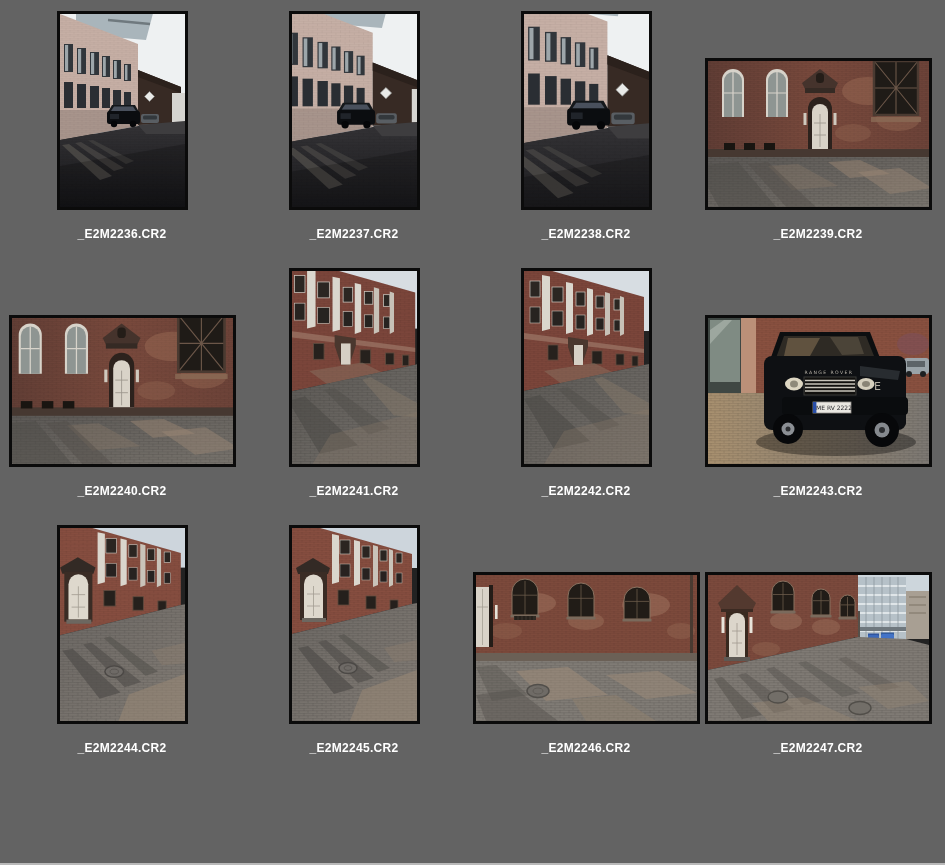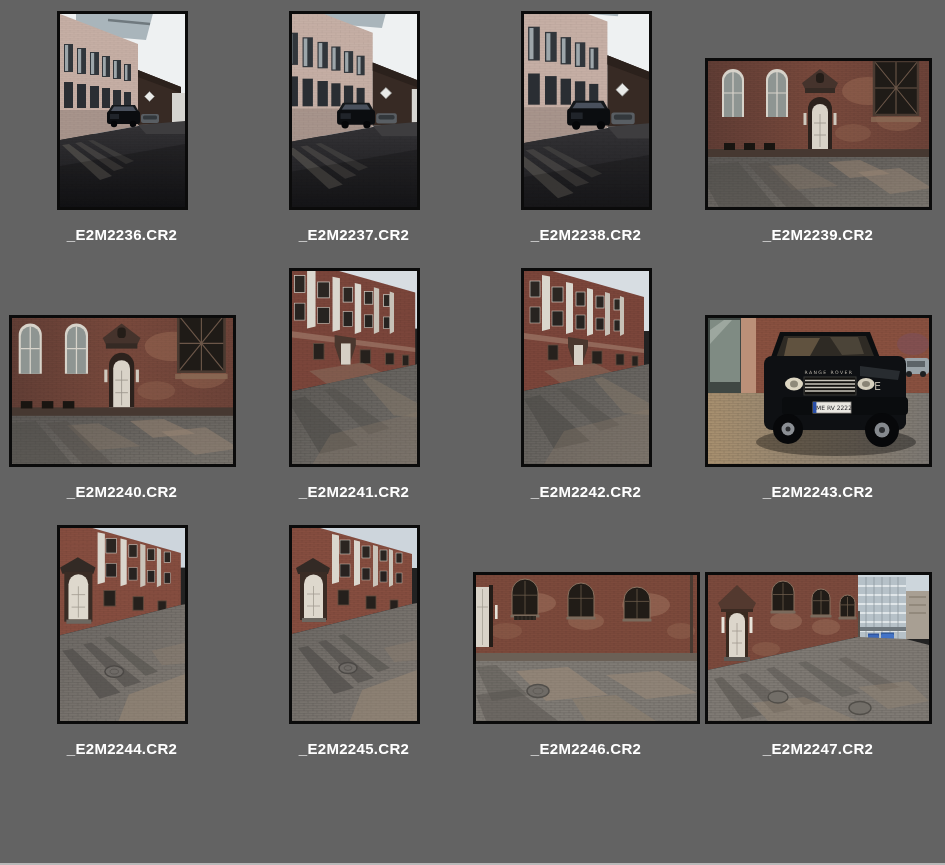--- a/index.html
+++ b/index.html
@@ -4,21 +4,21 @@
 <style>
   html,body{margin:0;padding:0;}
   body{width:945px;height:865px;overflow:hidden;position:relative;font-family:"Liberation Sans",sans-serif;}
   .grid{position:absolute;left:6px;top:11px;display:grid;grid-template-columns:repeat(4,232px);grid-auto-rows:257px;}
   .cell{display:flex;flex-direction:column;align-items:center;}
   .thumb-area{height:199px;width:100%;display:flex;align-items:flex-end;justify-content:center;}
   .thumb{border:3px solid #0b0b0b;box-sizing:border-box;background:#222;overflow:hidden;}
   .thumb.portrait{width:131px;height:199px;}
   .thumb.landscape{width:227px;height:152px;}
   .thumb svg{display:block;width:100%;height:100%;}
-  .filename{margin-top:18px;color:#fff;font-weight:bold;font-size:15px;line-height:13px;letter-spacing:.3px;text-align:center;}
+  .filename{margin-top:18px;color:#fff;font-weight:bold;font-size:12px;line-height:13px;letter-spacing:.3px;text-align:center;}
   .bottom-edge{position:absolute;left:0;bottom:0;width:100%;height:2px;}
 </style>
 </head>
 <body style="background: rgb(99, 99, 99);">
 
 <div class="grid" id="grid">
     <div class="cell">
       <div class="thumb-area">
         <div class="thumb portrait">
           <svg viewBox="0 0 125 193" preserveAspectRatio="none">

